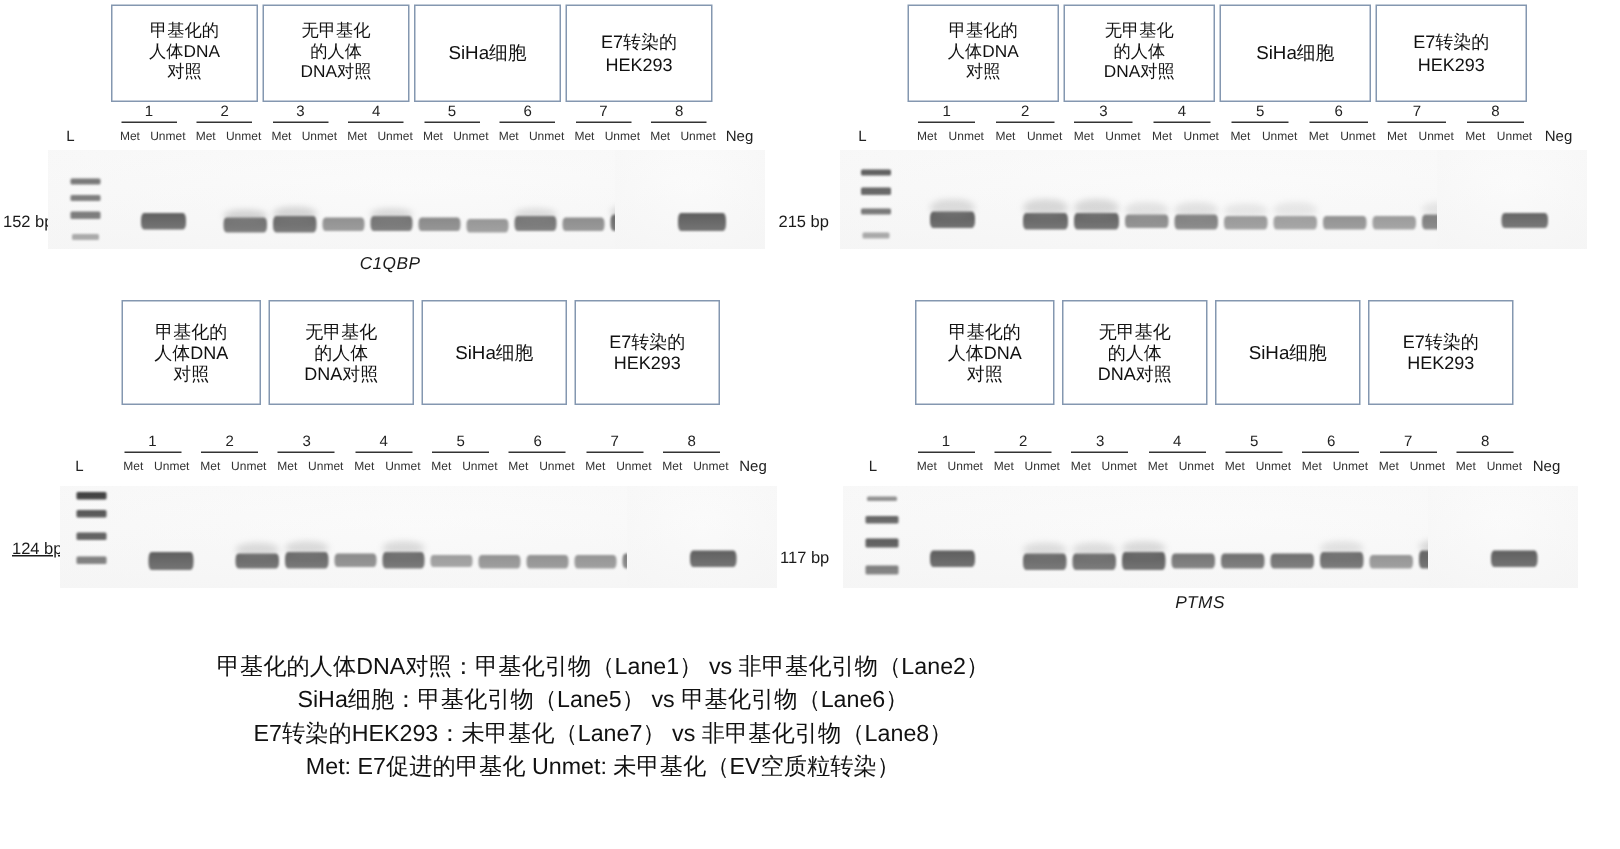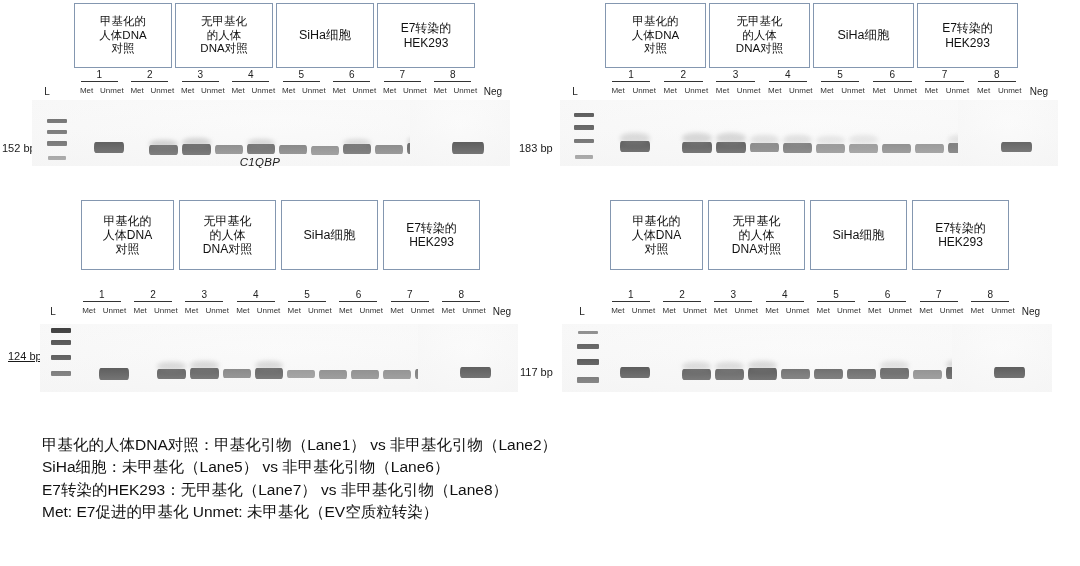--- a/index.html
+++ b/index.html
@@ -89,21 +89,21 @@
   .bplabel{position:absolute;font-size:11px;color:#1a1a1a;white-space:nowrap;}
 
   
   .genename{
     position:absolute;font-style:italic;font-size:11.5px;
     color:#1a1a1a;text-align:center;white-space:nowrap;
     letter-spacing:.3px;
   }
 
   
-  .legend{position:absolute;left:42px;top:434px;width:720px;}
+  .legend{position:absolute;left:42px;top:434px;width:720px;text-align:center;}
   .legend .lrow{
     font-size:15.5px;line-height:22.4px;color:#111;white-space:nowrap;
   }
 </style>
 </head>
 <body>
 
 <div class="figure">
 
   <div class="panel" style="left:0;top:0;width:520px;height:195px;">
@@ -231,21 +231,21 @@
       <div class="band" style="left:403px;top:44px;width:26px;height:10px;background:#3a3a3a;"></div>
 
       <div class="band" style="left:431px;top:42px;width:26px;height:11px;background:#1f1f1f;"></div>
 
     </div>
 
     <div class="gel" style="left:410px;top:100px;width:100px;height:66px;">
       <div class="band" style="left:42px;top:42px;width:32px;height:12px;background:#0d0d0d;"></div>
     </div>
 
-    <div class="genename" style="left:0;top:156px;width:520px;">C1QBP</div>
+    <div class="genename" style="left:0;top:170px;width:520px;">C1QBP</div>
   </div>
 
   <div class="panel" style="left:520px;top:0;width:560px;height:195px;">
 
     <div class="groupbar" style="left:85px;top:3px;width:418px;height:65px;gap:3px;">
       <div class="gbox" style="width:101px;font-size:11.5px;">
         <div>
           <span>甲基化的</span>
           <span>人体DNA</span>
           <span>对照</span>
@@ -320,21 +320,21 @@
       <div class="metcell" style="width:26.12px;">Unmet</div>
       <div class="metcell" style="width:26.12px;">Met</div>
       <div class="metcell" style="width:26.12px;">Unmet</div>
       <div class="metcell" style="width:26.12px;">Met</div>
       <div class="metcell" style="width:26.12px;">Unmet</div>
       <div class="metcell" style="width:26.12px;">Met</div>
       <div class="metcell" style="width:26.12px;">Unmet</div>
     </div>
     <div class="neglabel" style="left:506px;top:86px;width:26px;">Neg</div>
 
-    <div class="bplabel" style="left:-1px;top:142px;">183 bp</div>
+    <div class="bplabel" style="left:-1px;top:142px;">215 bp</div>
 
     <div class="gel" style="left:40px;top:100px;width:498px;height:66px;">
       <div class="ladder" style="left:13px;top:0;width:22px;height:66px;">
         <div class="lrung" style="left:1px;top:13px;width:20px;height:4px;background:#4b4b4b;"></div>
         <div class="lrung" style="left:1px;top:25px;width:20px;height:5px;background:#3f3f3f;"></div>
         <div class="lrung" style="left:1px;top:39px;width:20px;height:4px;background:#3a3a3a;"></div>
         <div class="lrung" style="left:2px;top:55px;width:18px;height:4px;background:#666;"></div>
       </div>
 
       <div class="band" style="left:60px;top:41px;width:30px;height:11px;background:#0f0f0f;"></div>
@@ -455,21 +455,21 @@
       <div class="metcell" style="width:25.68px;">Unmet</div>
       <div class="metcell" style="width:25.68px;">Met</div>
       <div class="metcell" style="width:25.68px;">Unmet</div>
       <div class="metcell" style="width:25.68px;">Met</div>
       <div class="metcell" style="width:25.68px;">Unmet</div>
       <div class="metcell" style="width:25.68px;">Met</div>
       <div class="metcell" style="width:25.68px;">Unmet</div>
     </div>
     <div class="neglabel" style="left:489px;top:110px;width:26px;">Neg</div>
 
-    <div class="bplabel" style="left:8px;top:154px;text-decoration:underline;">124 bp</div>
+    <div class="bplabel" style="left:8px;top:164px;text-decoration:underline;">124 bp</div>
 
     <div class="gel" style="left:40px;top:128px;width:478px;height:68px;">
       <div class="ladder" style="left:10px;top:0;width:22px;height:68px;">
         <div class="lrung" style="left:1px;top:4px;width:20px;height:5px;background:#3a3a3a;"></div>
         <div class="lrung" style="left:1px;top:16px;width:20px;height:5px;background:#3f3f3f;"></div>
         <div class="lrung" style="left:1px;top:31px;width:20px;height:5px;background:#2e2e2e;"></div>
         <div class="lrung" style="left:1px;top:47px;width:20px;height:5px;background:#353535;"></div>
       </div>
 
       <div class="band" style="left:59px;top:44px;width:30px;height:12px;background:#0c0c0c;"></div>
@@ -629,22 +629,23 @@
 
       <div class="band" style="left:414px;top:45px;width:27px;height:10px;background:#2a2a2a;"></div>
 
       <div class="band" style="left:443px;top:43px;width:28px;height:12px;background:#0c0c0c;"></div>
       <div class="smear" style="left:443px;top:36px;width:28px;height:9px;background:rgba(95,95,95,.3);"></div>
     </div>
     <div class="gel" style="left:432px;top:128px;width:100px;height:68px;">
       <div class="band" style="left:42px;top:43px;width:31px;height:11px;background:#101010;"></div>
     </div>
 
+    <div class="genename" style="left:0;top:200px;width:560px;">PTMS</div>
   </div>
 
   <div class="legend">
     <div class="lrow">甲基化的人体DNA对照：甲基化引物（Lane1） vs 非甲基化引物（Lane2）</div>
-    <div class="lrow">SiHa细胞：未甲基化（Lane5） vs 非甲基化引物（Lane6）</div>
-    <div class="lrow">E7转染的HEK293：无甲基化（Lane7） vs 非甲基化引物（Lane8）</div>
+    <div class="lrow">SiHa细胞：甲基化引物（Lane5） vs 甲基化引物（Lane6）</div>
+    <div class="lrow">E7转染的HEK293：未甲基化（Lane7） vs 非甲基化引物（Lane8）</div>
     <div class="lrow">Met: E7促进的甲基化     Unmet: 未甲基化（EV空质粒转染）</div>
   </div>
 
 </div>
 
 </body></html>

